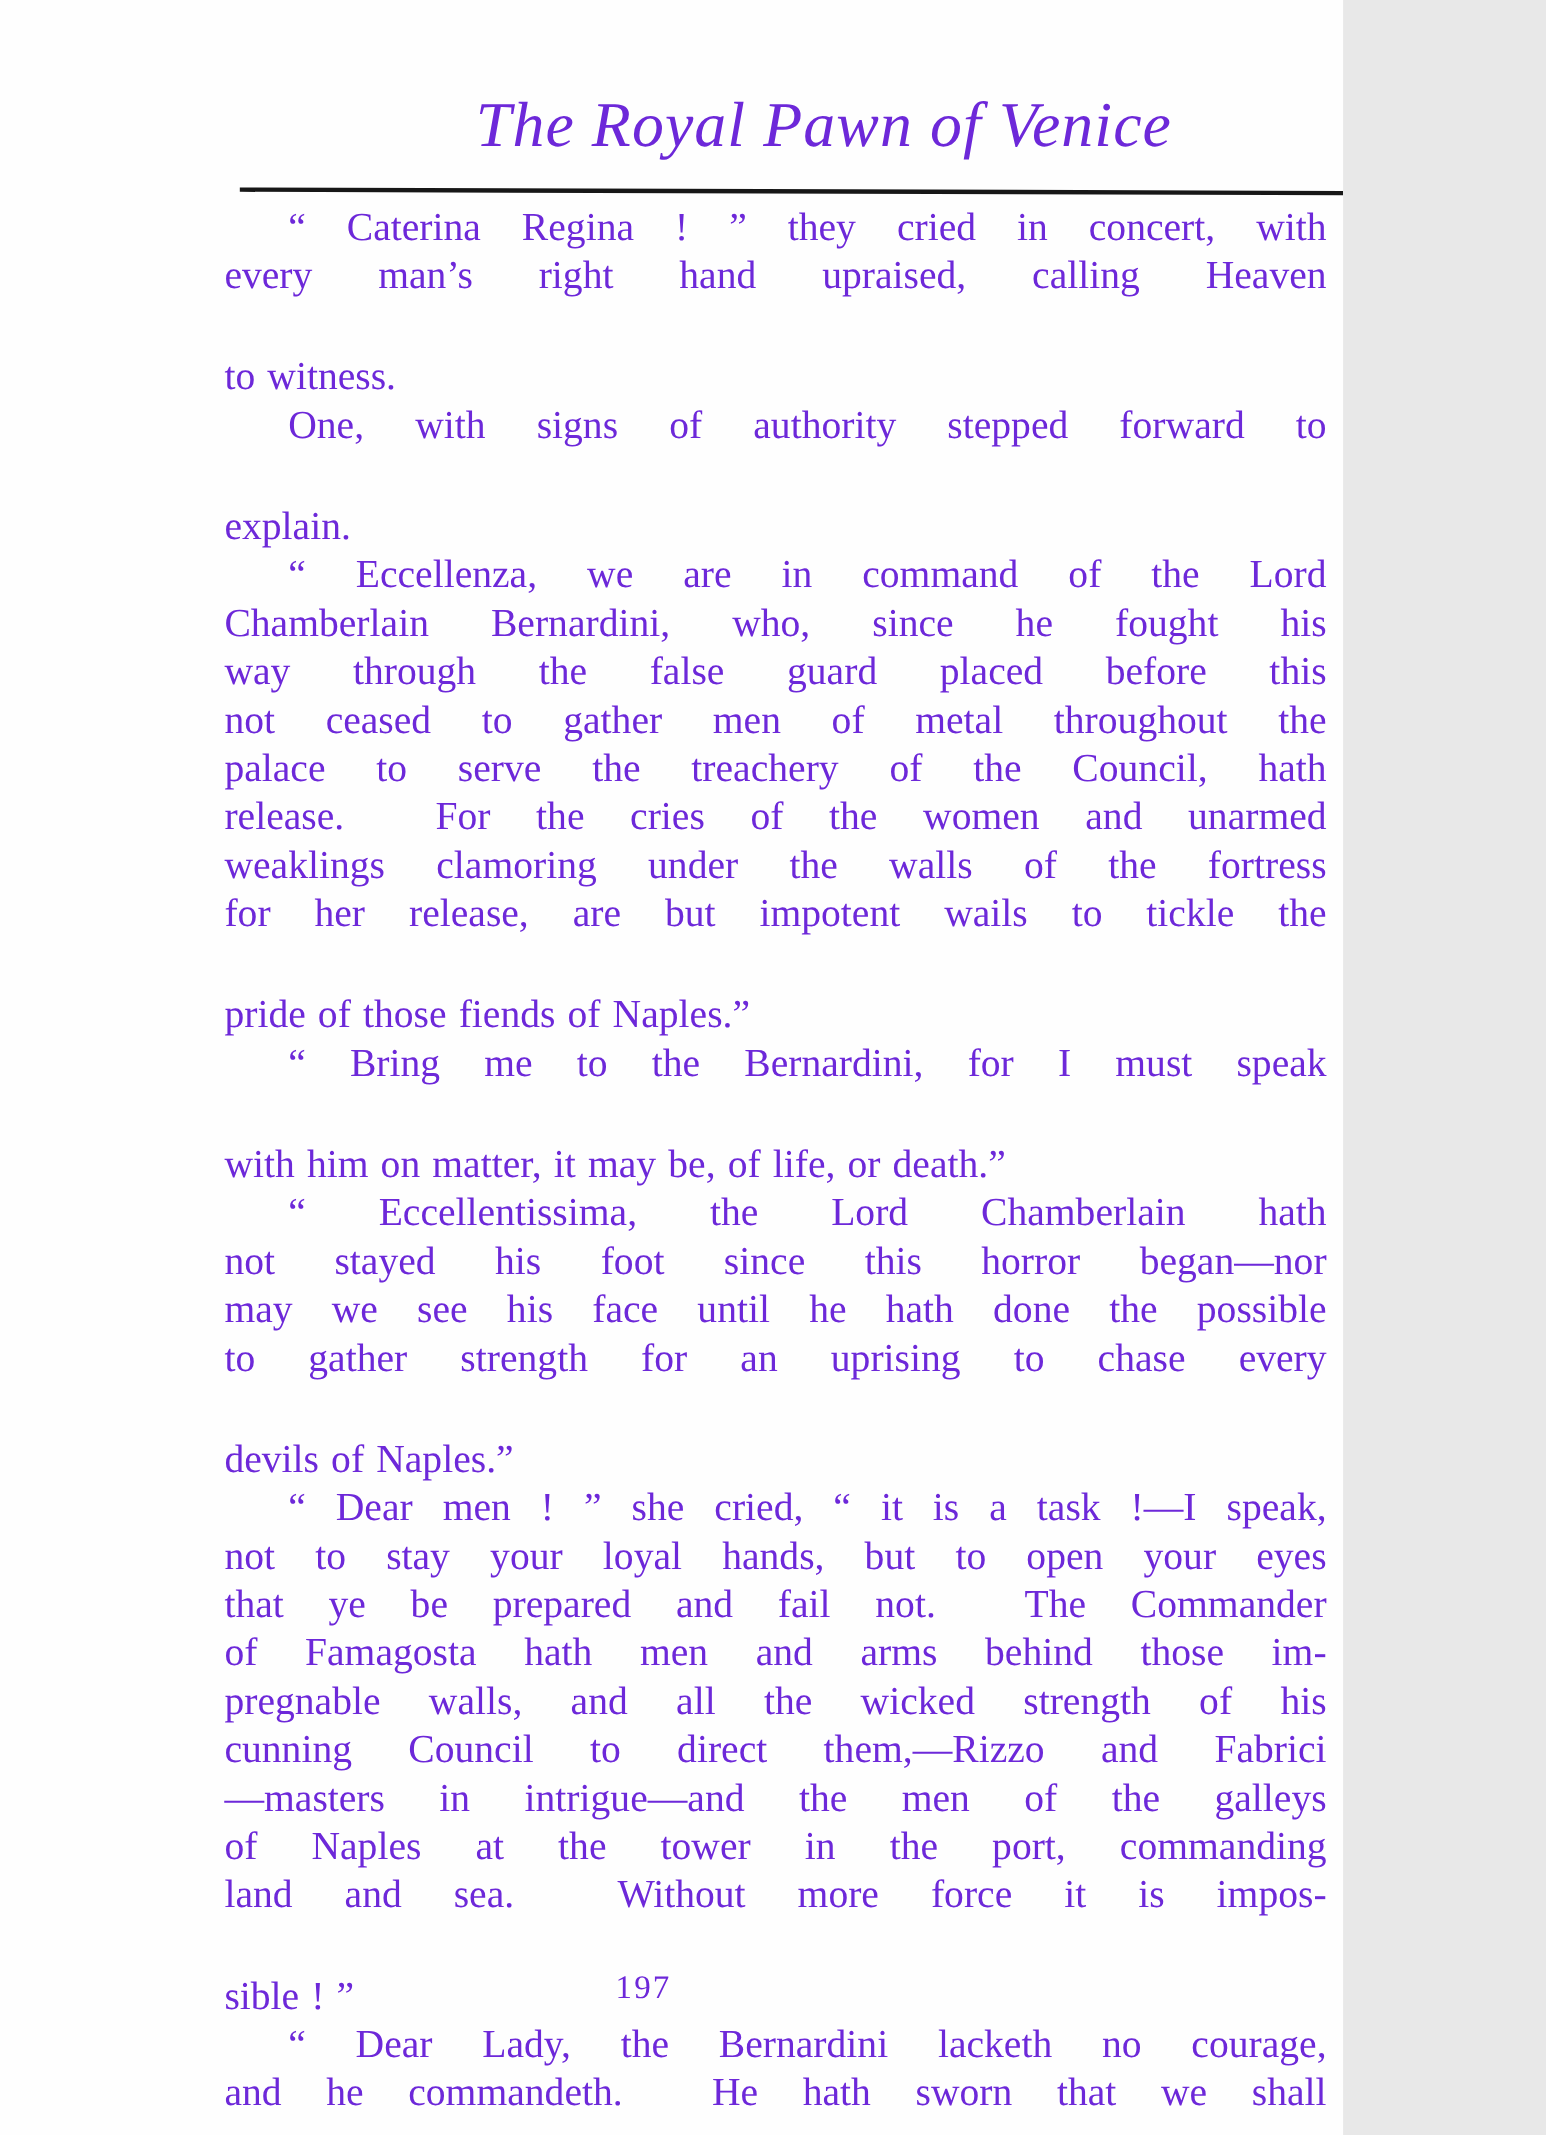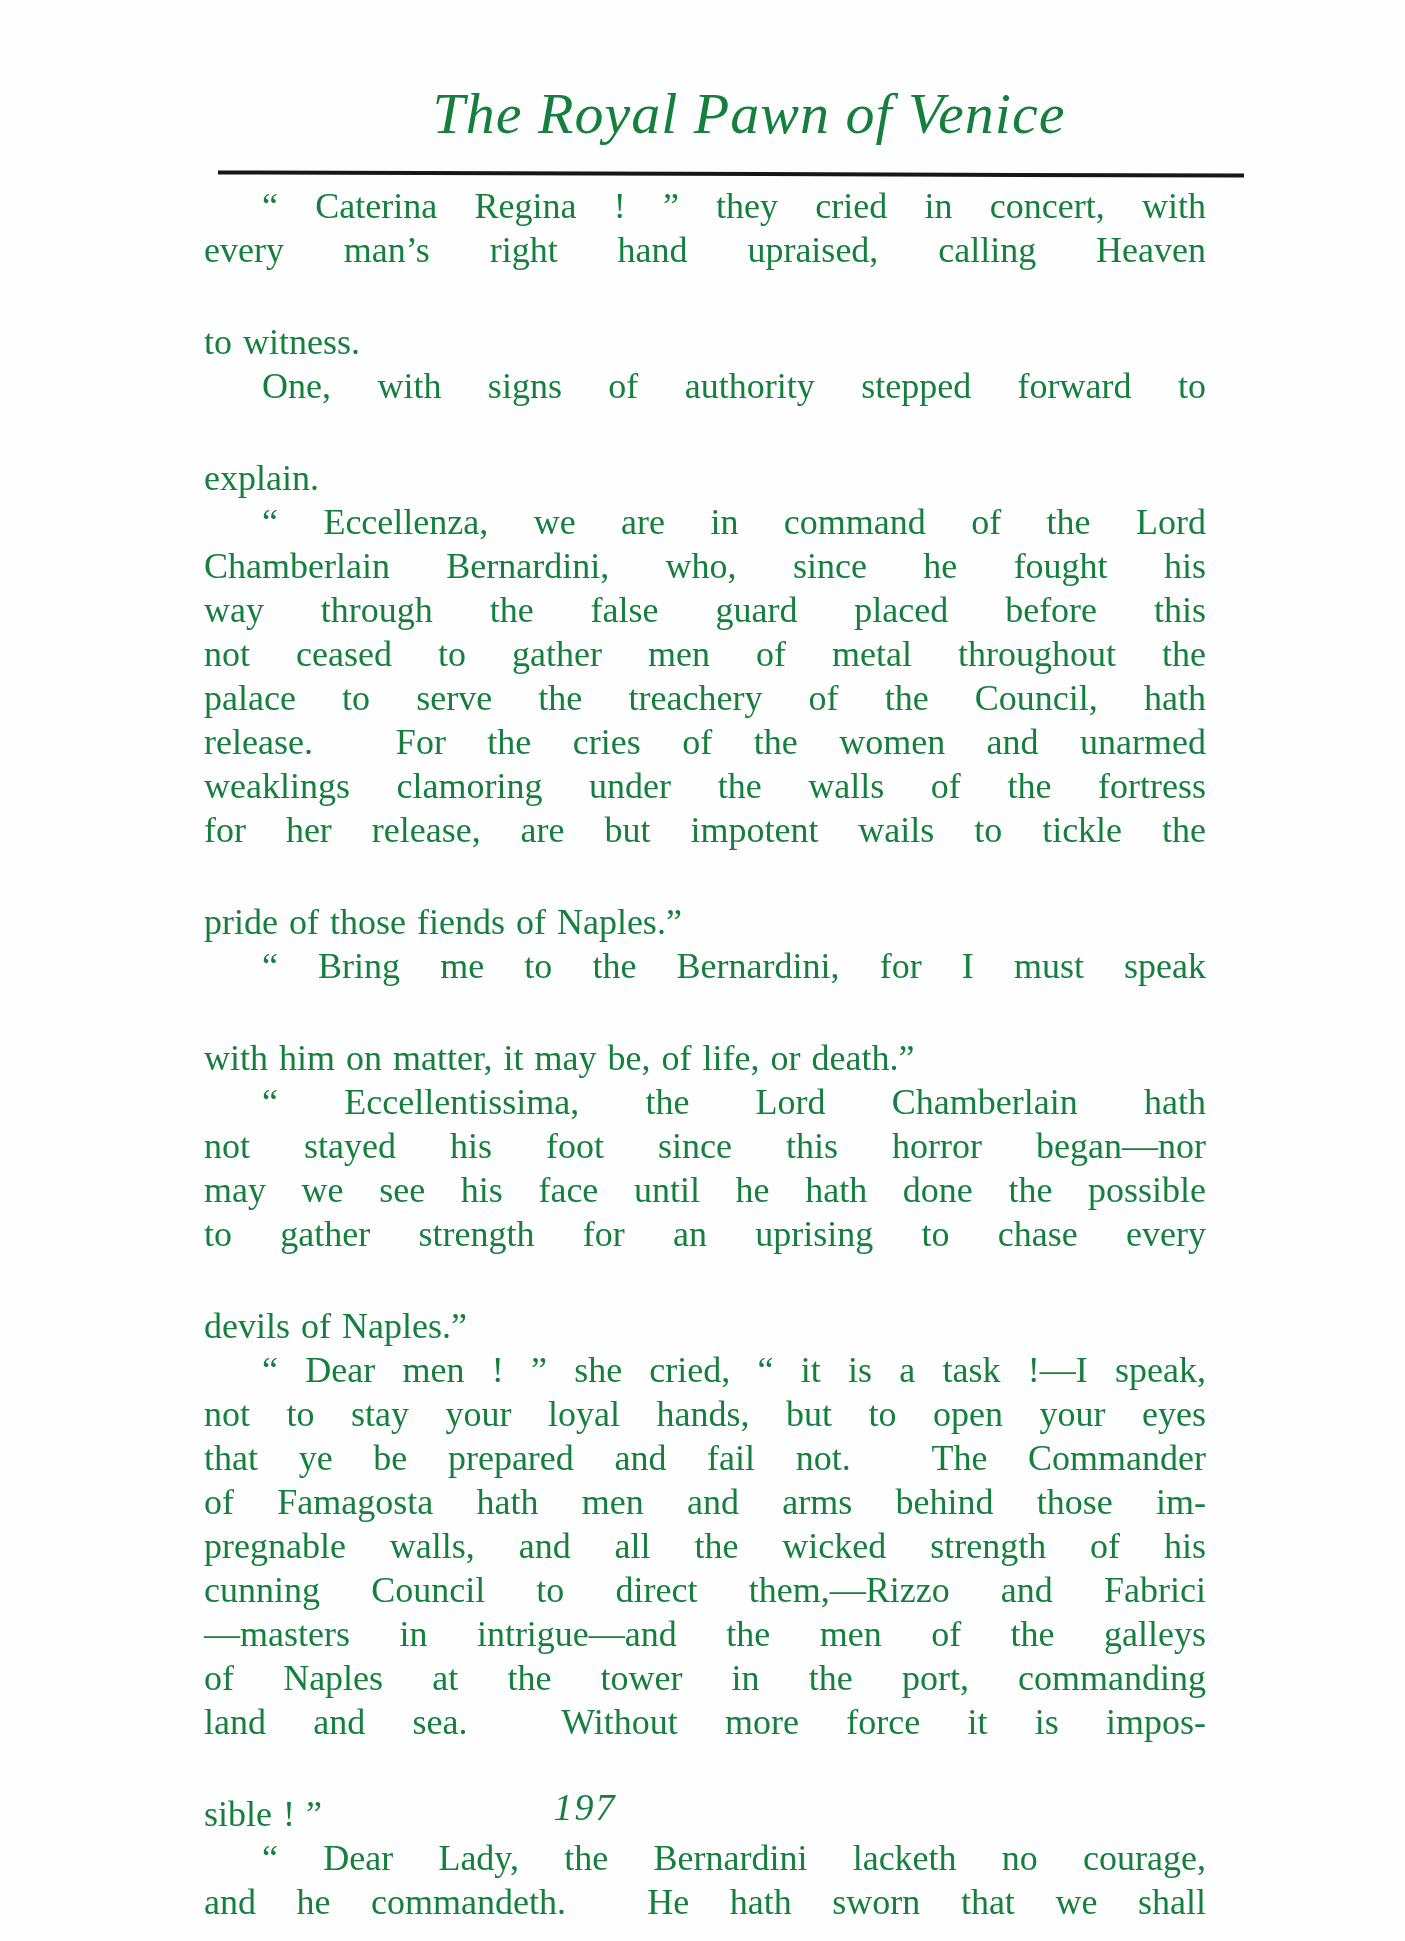--- a/index.html
+++ b/index.html
@@ -1,23 +1,23 @@
 <!DOCTYPE html>
 <html><head>
 <meta charset="utf-8">
 <style>
   html, body { margin: 0; padding: 0; background: #e8e8e8; }
   .sheet {
     position: relative;
-    width: 1405px;
+    width: 1221px;
     height: 1941px;
     background: #fefefe;
     overflow: hidden;
     font-family: "Liberation Serif", serif;
-    color: #15803d;
+    color: #6d28d9;
   }
   .running-head {
     position: absolute;
     left: 204px;
     top: 82px;
     width: 1002px;
     text-align: center;
     text-indent: 88px;
     font-style: italic;
     font-size: 58px;
@@ -52,22 +52,21 @@
     white-space: normal;
   }
   .line.indent { text-indent: 58px; }
   .line.para-end { text-align-last: left; margin-top: 48px; }
   .pagenum {
     position: absolute;
     left: 480px;
     top: 1782px;
     width: 210px;
     text-align: center;
-    font-style: italic;
-    font-size: 38px;
+    font-size: 30px;
     line-height: 50px;
     letter-spacing: 2px;
   }
 </style>
 </head>
 <body>
 
 <div class="sheet">
 
   <div class="running-head">The Royal Pawn of Venice</div>

